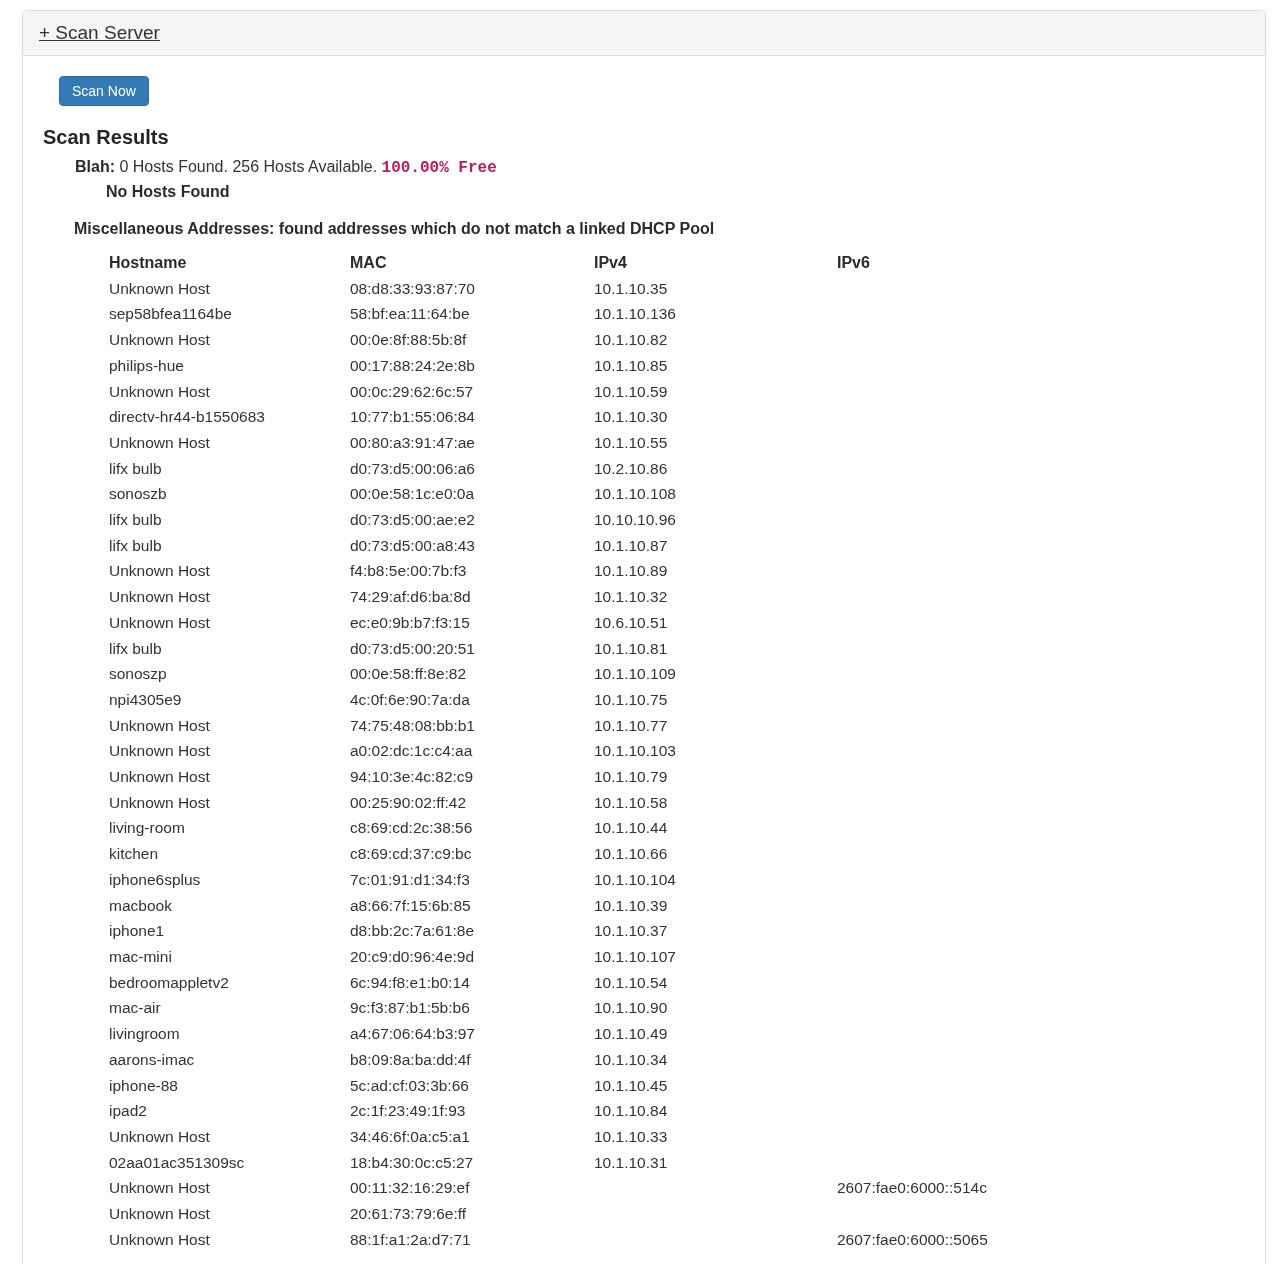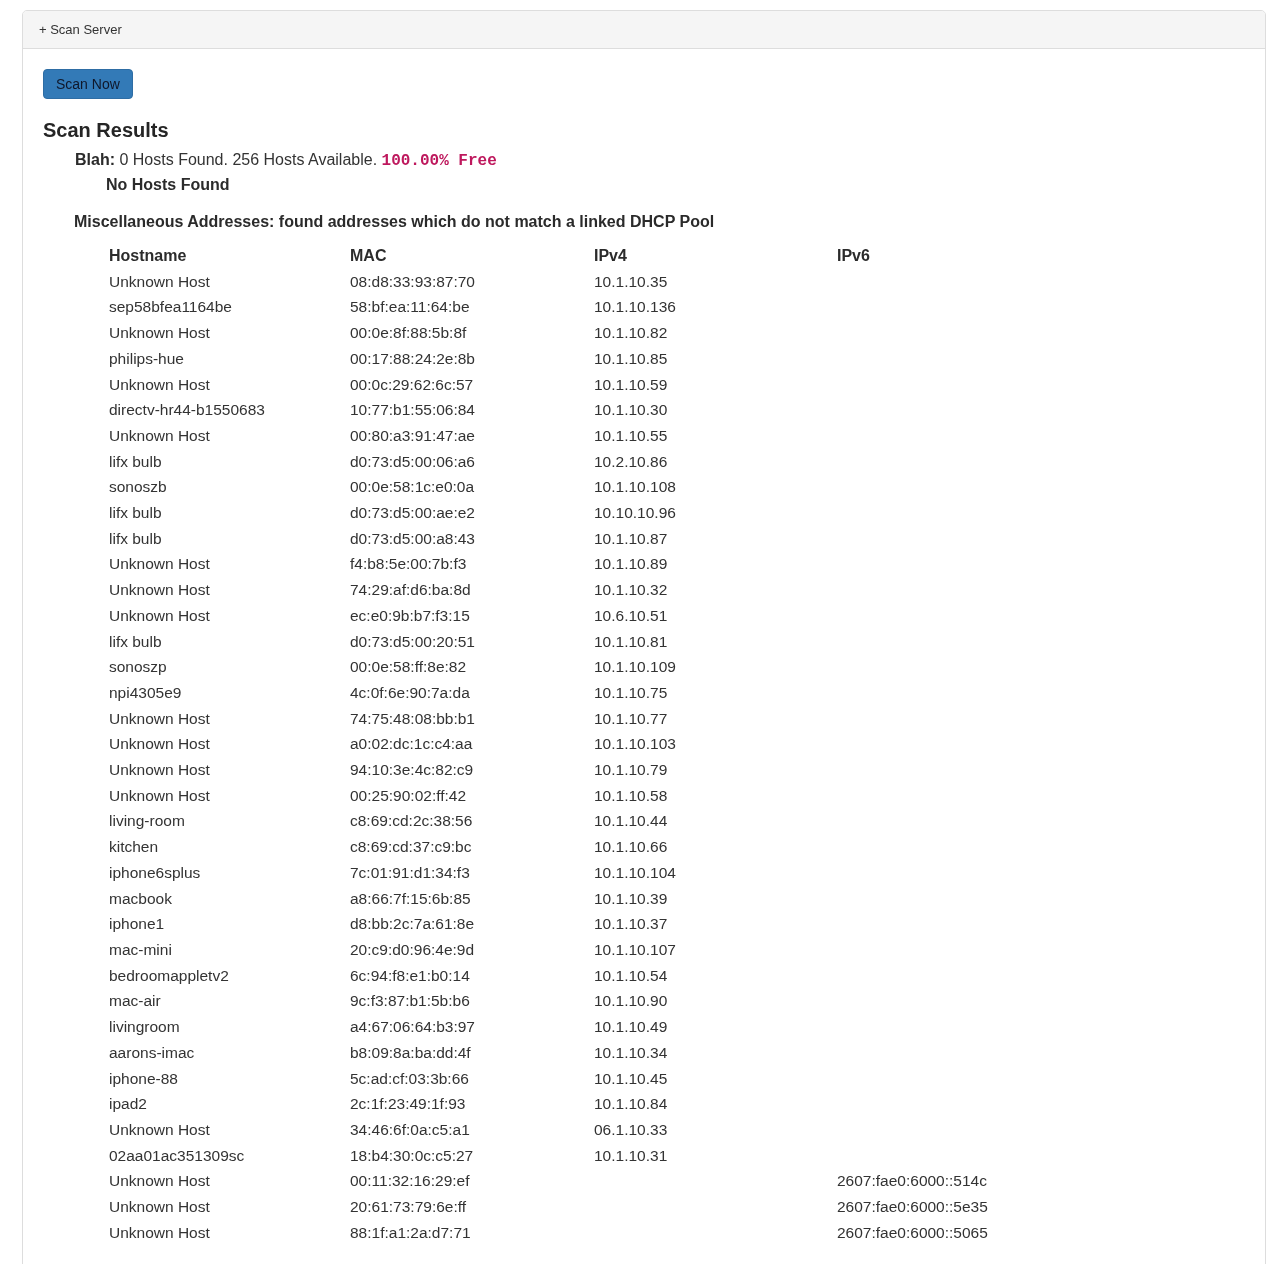--- a/index.html
+++ b/index.html
@@ -13,38 +13,39 @@
     margin: 10px 21px 16px 22px;
     border: 1px solid #ddd;
     border-radius: 5px;
     background: #fff;
   }
   .panel-heading {
     background: #f5f5f5;
     border-bottom: 1px solid #ddd;
     border-radius: 4px 4px 0 0;
     padding: 11px 16px;
-    font-size: 13px;
+    font-size: 19px;
     color: #333;
     cursor: pointer;
+    text-decoration: underline;
   }
   .panel-body {
     padding: 20px 18px 26px 18px;
   }
   .btn-primary {
     display: inline-block;
     background: #337ab7;
     border: 1px solid #2e6da4;
-    color: #0f172a;
+    color: #ffffff;
     font-size: 14px;
     font-family: "Liberation Sans", sans-serif;
     padding: 6px 12px;
     border-radius: 4px;
     cursor: pointer;
-    margin-left: 2px;
+    margin-left: 18px;
   }
   .results-title {
     font-size: 20px;
     font-weight: bold;
     color: #252525;
     margin: 20px 0 6px 2px;
   }
   .pool-line {
     margin-left: 34px;
     font-size: 16px;
@@ -311,40 +312,39 @@
           </div>
           <div class="trow">
             <div class="tcell">ipad2</div>
             <div class="tcell">2c:1f:23:49:1f:93</div>
             <div class="tcell">10.1.10.84</div>
             <div class="tcell"></div>
           </div>
           <div class="trow">
             <div class="tcell">Unknown Host</div>
             <div class="tcell">34:46:6f:0a:c5:a1</div>
-            <div class="tcell">06.1.10.33</div>
+            <div class="tcell">10.1.10.33</div>
             <div class="tcell"></div>
           </div>
           <div class="trow">
             <div class="tcell">02aa01ac351309sc</div>
             <div class="tcell">18:b4:30:0c:c5:27</div>
             <div class="tcell">10.1.10.31</div>
             <div class="tcell"></div>
           </div>
           <div class="trow">
             <div class="tcell">Unknown Host</div>
             <div class="tcell">00:11:32:16:29:ef</div>
             <div class="tcell"></div>
             <div class="tcell">2607:fae0:6000::514c</div>
           </div>
           <div class="trow">
             <div class="tcell">Unknown Host</div>
             <div class="tcell">20:61:73:79:6e:ff</div>
             <div class="tcell"></div>
-            <div class="tcell">2607:fae0:6000::5e35</div>
           </div>
           <div class="trow">
             <div class="tcell">Unknown Host</div>
             <div class="tcell">88:1f:a1:2a:d7:71</div>
             <div class="tcell"></div>
             <div class="tcell">2607:fae0:6000::5065</div>
           </div>
         </div>
     </div>
 

